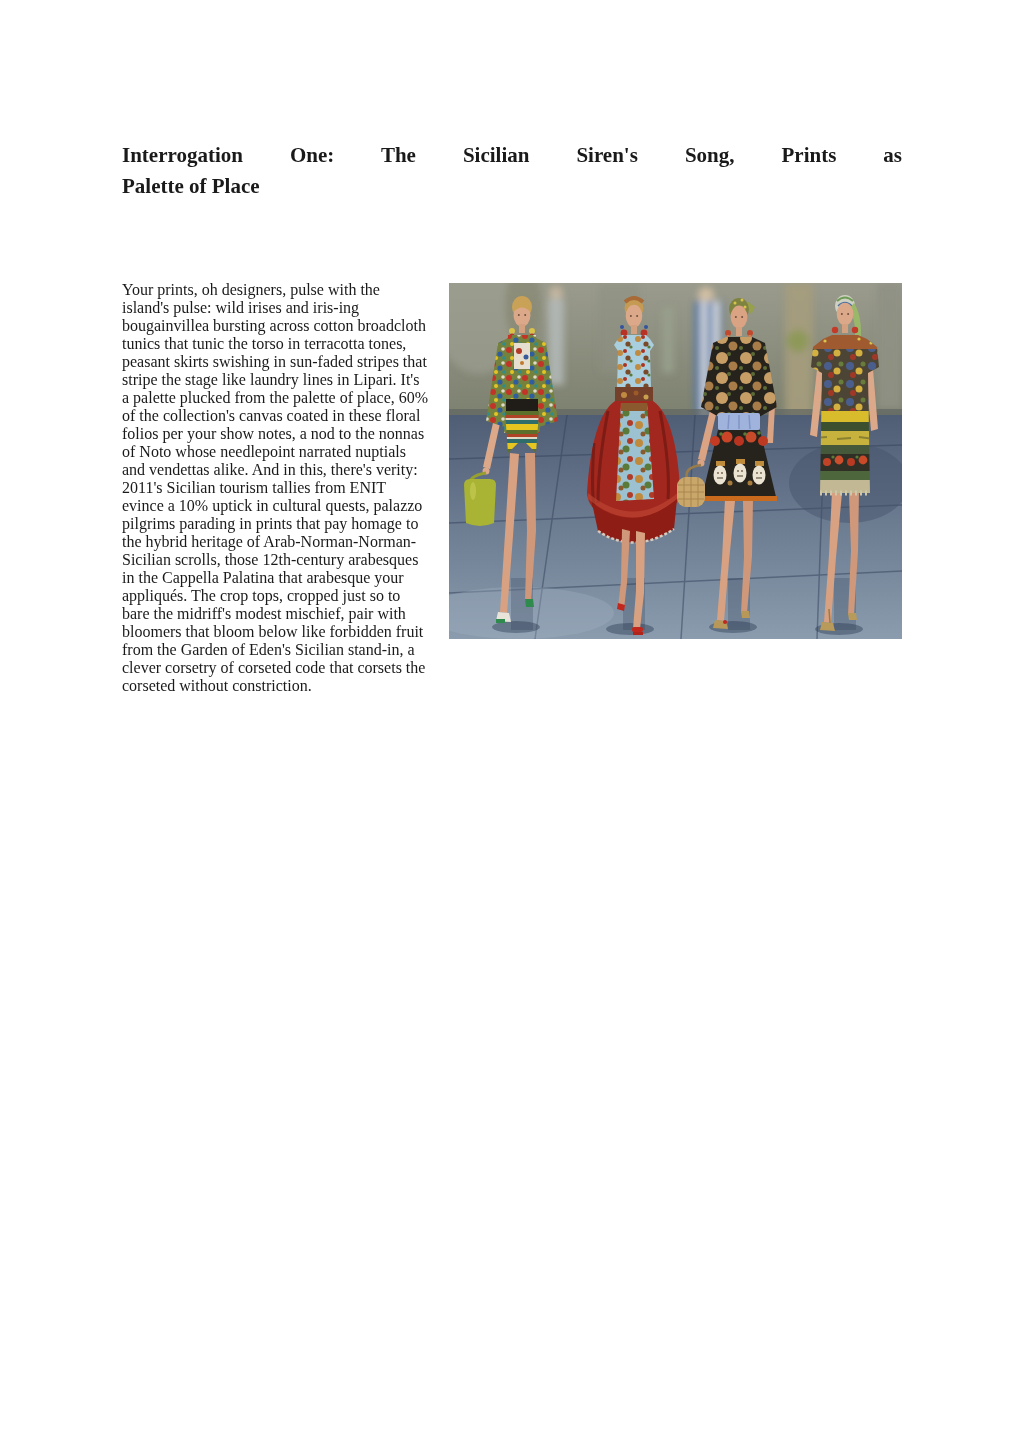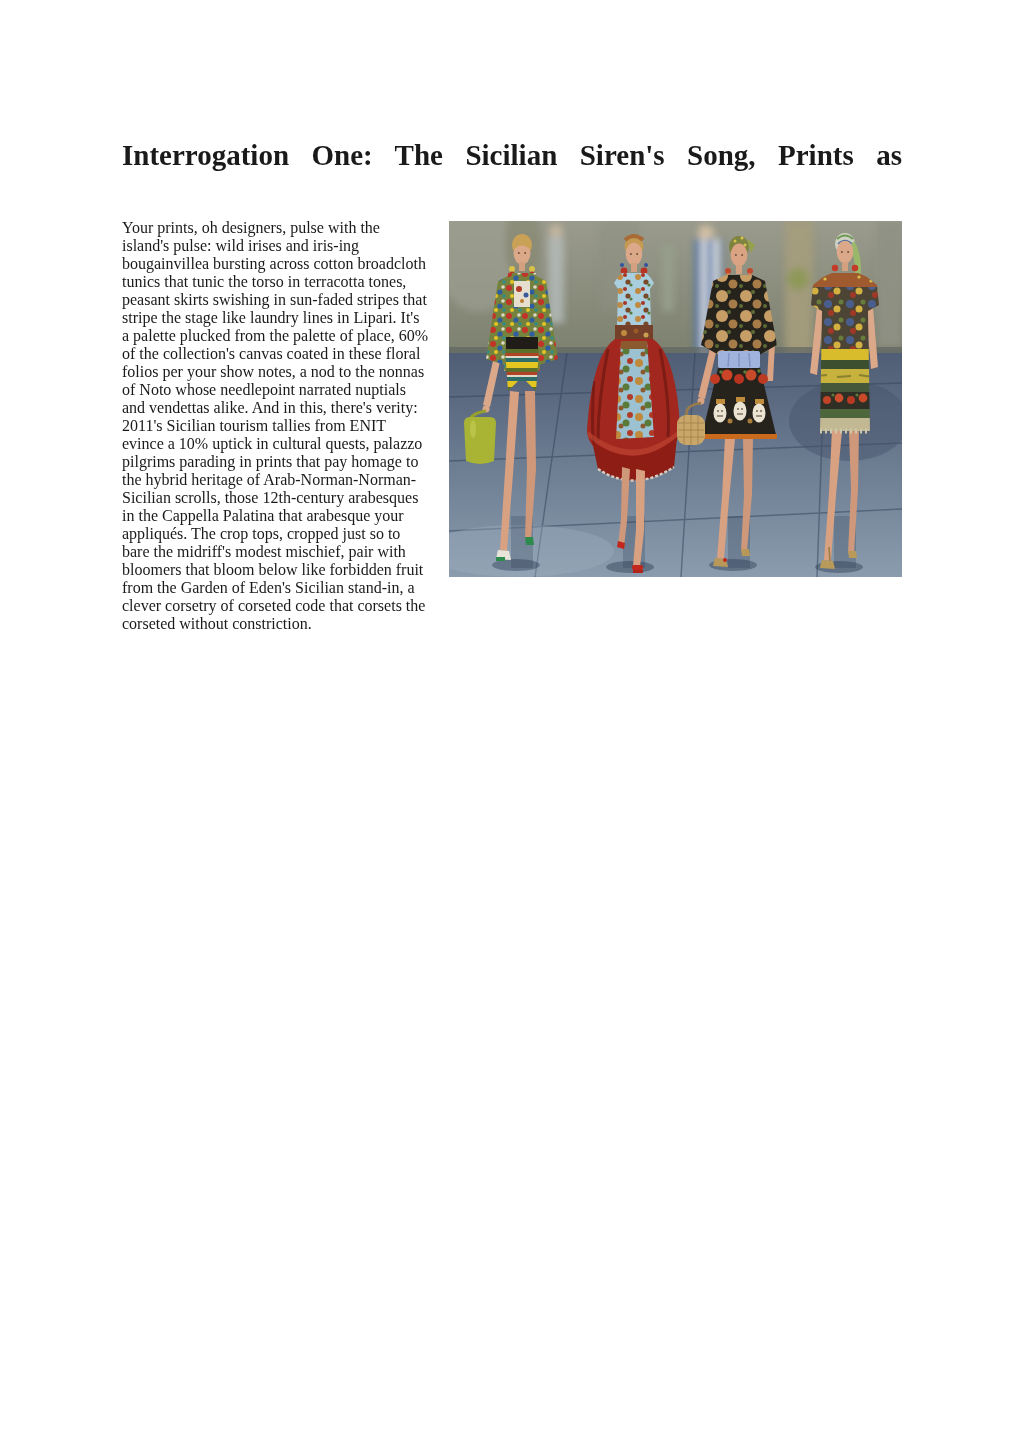--- a/index.html
+++ b/index.html
@@ -9,23 +9,23 @@
     background:#ffffff;
     font-family:"Liberation Serif", serif;
     color:#1a1a1a;
     overflow:hidden;
   }
   .content{
     position:absolute;left:122px;top:140px;width:780px;
   }
   .heading{
     font-weight:bold;
-    font-size:29px;
+    font-size:21px;
     line-height:31px;
-    margin:0 0 48px 0;
+    margin:0 0 79px 0;
   }
   .heading .hl1{
     display:block;
     text-align:justify;
     text-align-last:justify;
   }
   .heading .hl2{
     display:block;
     text-align:left;
   }
@@ -44,20 +44,21 @@
   figure.runway svg{display:block;width:453px;height:356px;}
 </style>
 </head>
 <body>
 
 <div class="page">
   <div class="content">
 
     <h1 class="heading">
       <span class="hl1">Interrogation One: The Sicilian Siren's Song, Prints as</span>
+      <span class="hl2">Palette of Place</span>
     </h1>
 
     <p class="body-para">
       </p><figure class="runway">
         <svg viewBox="0 0 453 356" xmlns="http://www.w3.org/2000/svg">
           <defs>
             <linearGradient id="wallG" x1="0" y1="0" x2="0" y2="1">
               <stop offset="0" stop-color="#9a9b8d"></stop>
               <stop offset="1" stop-color="#7d816f"></stop>
             </linearGradient>

